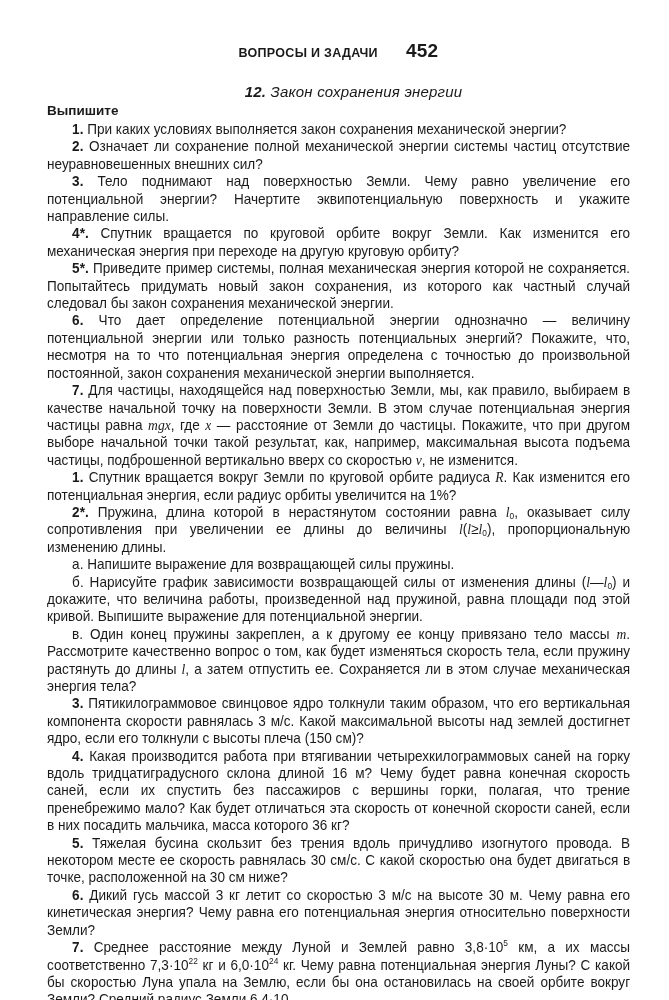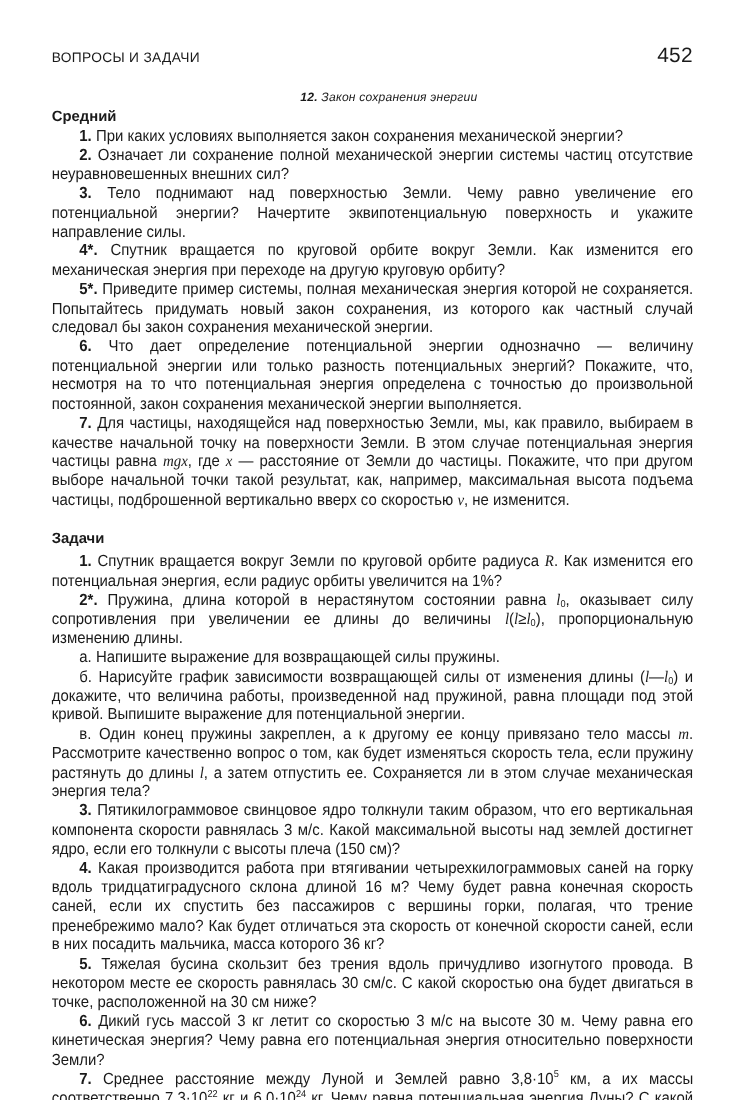--- a/index.html
+++ b/index.html
@@ -1,24 +1,24 @@
 <!DOCTYPE html>
 <html><head>
 <meta charset="utf-8">
 <style>
   html, body { margin: 0; padding: 0; background: #ffffff; }
   body { width: 669px; height: 1000px; overflow: hidden; position: relative;
          font-family: "Liberation Serif", "DejaVu Serif", serif; color: #1a1a1a; }
   .page { position: absolute; left: 47px; top: 40px; width: 583px; }
-  .running-head { display: flex; justify-content: space-between; align-items: baseline;
-                  font-family: "Liberation Sans", "DejaVu Sans", sans-serif; font-weight: normal;
+  .running-head { display: flex; justify-content: center; align-items: baseline;
+                  font-family: "Liberation Sans", "DejaVu Sans", sans-serif; font-weight: bold;
                   font-size: 13.5px; letter-spacing: 0.3px; height: 20px; gap: 28px; }
   .running-head .title { font-size: 12.5px; }
   .running-head .pnum { font-size: 19px; font-family: "Liberation Sans Narrow","Liberation Sans", sans-serif; }
-  .section-title { text-align: center; font-style: italic; font-size: 11px; margin-top: 23px; margin-left: 30px;
+  .section-title { text-align: center; font-style: italic; font-size: 15px; margin-top: 23px; margin-left: 30px;
                    font-family: "Liberation Sans", "DejaVu Sans", sans-serif; letter-spacing: 0.2px; }
   .section-title .num { font-weight: bold; }
   .subhead { font-family: "Liberation Sans", "DejaVu Sans", sans-serif; font-weight: bold;
              font-size: 13.5px; margin-top: 3px; margin-bottom: 3px; }
   .subhead.tasks { margin-top: 18px; margin-bottom: 6px; }
   .para { font-size: 14.6px; line-height: 17.4px; text-align: justify; text-indent: 27px;
           margin: 0; font-family: "Liberation Sans", "DejaVu Sans", sans-serif; transform: scaleX(0.93);
           transform-origin: left top; width: 627px; }
   .para .n { font-weight: bold; }
   .para i { font-family: "Liberation Serif", serif; font-style: italic; }
@@ -32,31 +32,30 @@
   <div class="running-head">
     <span class="title">ВОПРОСЫ И ЗАДАЧИ</span>
     <span class="pnum">452</span>
   </div>
 
   <div class="section-title">
     <span class="num">12.</span>
     <span>Закон сохранения энергии</span>
   </div>
 
-  <div class="subhead">Средний</div>
+  <div class="subhead">Выпишите</div>
 
   <p class="para"><span class="n">1.</span> <span>При каких условиях выполняется закон сохранения механической энергии?</span></p>
   <p class="para"><span class="n">2.</span> <span>Означает ли сохранение полной механической энергии системы частиц отсутствие неуравновешенных внешних сил?</span></p>
   <p class="para"><span class="n">3.</span> <span>Тело поднимают над поверхностью Земли. Чему равно увеличение его потенциальной энергии? Начертите эквипотенциальную поверхность и укажите направление силы.</span></p>
   <p class="para"><span class="n">4*.</span> <span>Спутник вращается по круговой орбите вокруг Земли. Как изменится его механическая энергия при переходе на другую круговую орбиту?</span></p>
   <p class="para"><span class="n">5*.</span> <span>Приведите пример системы, полная механическая энергия которой не сохраняется. Попытайтесь придумать новый закон сохранения, из которого как частный случай следовал бы закон сохранения механической энергии.</span></p>
   <p class="para"><span class="n">6.</span> <span>Что дает определение потенциальной энергии однозначно — величину потенциальной энергии или только разность потенциальных энергий? Покажите, что, несмотря на то что потенциальная энергия определена с точностью до произвольной постоянной, закон сохранения механической энергии выполняется.</span></p>
   <p class="para"><span class="n">7.</span> <span>Для частицы, находящейся над поверхностью Земли, мы, как правило, выбираем в качестве начальной точку на поверхности Земли. В этом случае потенциальная энергия частицы равна </span><i>mgx</i><span>, где </span><i>x</i><span> — расстояние от Земли до частицы. Покажите, что при другом выборе начальной точки такой результат, как, например, максимальная высота подъема частицы, подброшенной вертикально вверх со скоростью </span><i>v</i><span>, не изменится.</span></p>
 
-  <div class="subhead tasks">Задачи</div>
 
   <p class="para"><span class="n">1.</span> <span>Спутник вращается вокруг Земли по круговой орбите радиуса </span><i>R</i><span>. Как изменится его потенциальная энергия, если радиус орбиты увеличится на 1%?</span></p>
   <p class="para"><span class="n">2*.</span> <span>Пружина, длина которой в нерастянутом состоянии равна </span><i>l</i><sub>0</sub><span>, оказывает силу сопротивления при увеличении ее длины до величины </span><i>l</i><span>(</span><i>l</i><span>≥</span><i>l</i><sub>0</sub><span>)</span><span>, пропорциональную изменению длины.</span></p>
   <p class="para"><span>а.</span> <span>Напишите выражение для возвращающей силы пружины.</span></p>
   <p class="para"><span>б.</span> <span>Нарисуйте график зависимости возвращающей силы от изменения длины (</span><i>l</i><span>—</span><i>l</i><sub>0</sub><span>) и докажите, что величина работы, произведенной над пружиной, равна площади под этой кривой. Выпишите выражение для потенциальной энергии.</span></p>
   <p class="para"><span>в.</span> <span>Один конец пружины закреплен, а к другому ее концу привязано тело массы </span><i>m</i><span>. Рассмотрите качественно вопрос о том, как будет изменяться скорость тела, если пружину растянуть до длины </span><i>l</i><span>, а затем отпустить ее. Сохраняется ли в этом случае механическая энергия тела?</span></p>
   <p class="para"><span class="n">3.</span> <span>Пятикилограммовое свинцовое ядро толкнули таким образом, что его вертикальная компонента скорости равнялась 3 м/с. Какой максимальной высоты над землей достигнет ядро, если его толкнули с высоты плеча (150 см)?</span></p>
   <p class="para"><span class="n">4.</span> <span>Какая производится работа при втягивании четырехкилограммовых саней на горку вдоль тридцатиградусного склона длиной 16 м? Чему будет равна конечная скорость саней, если их спустить без пассажиров с вершины горки, полагая, что трение пренебрежимо мало? Как будет отличаться эта скорость от конечной скорости саней, если в них посадить мальчика, масса которого 36 кг?</span></p>
   <p class="para"><span class="n">5.</span> <span>Тяжелая бусина скользит без трения вдоль причудливо изогнутого провода. В некотором месте ее скорость равнялась 30 см/с. С какой скоростью она будет двигаться в точке, расположенной на 30 см ниже?</span></p>
   <p class="para"><span class="n">6.</span> <span>Дикий гусь массой 3 кг летит со скоростью 3 м/с на высоте 30 м. Чему равна его кинетическая энергия? Чему равна его потенциальная энергия относительно поверхности Земли?</span></p>

